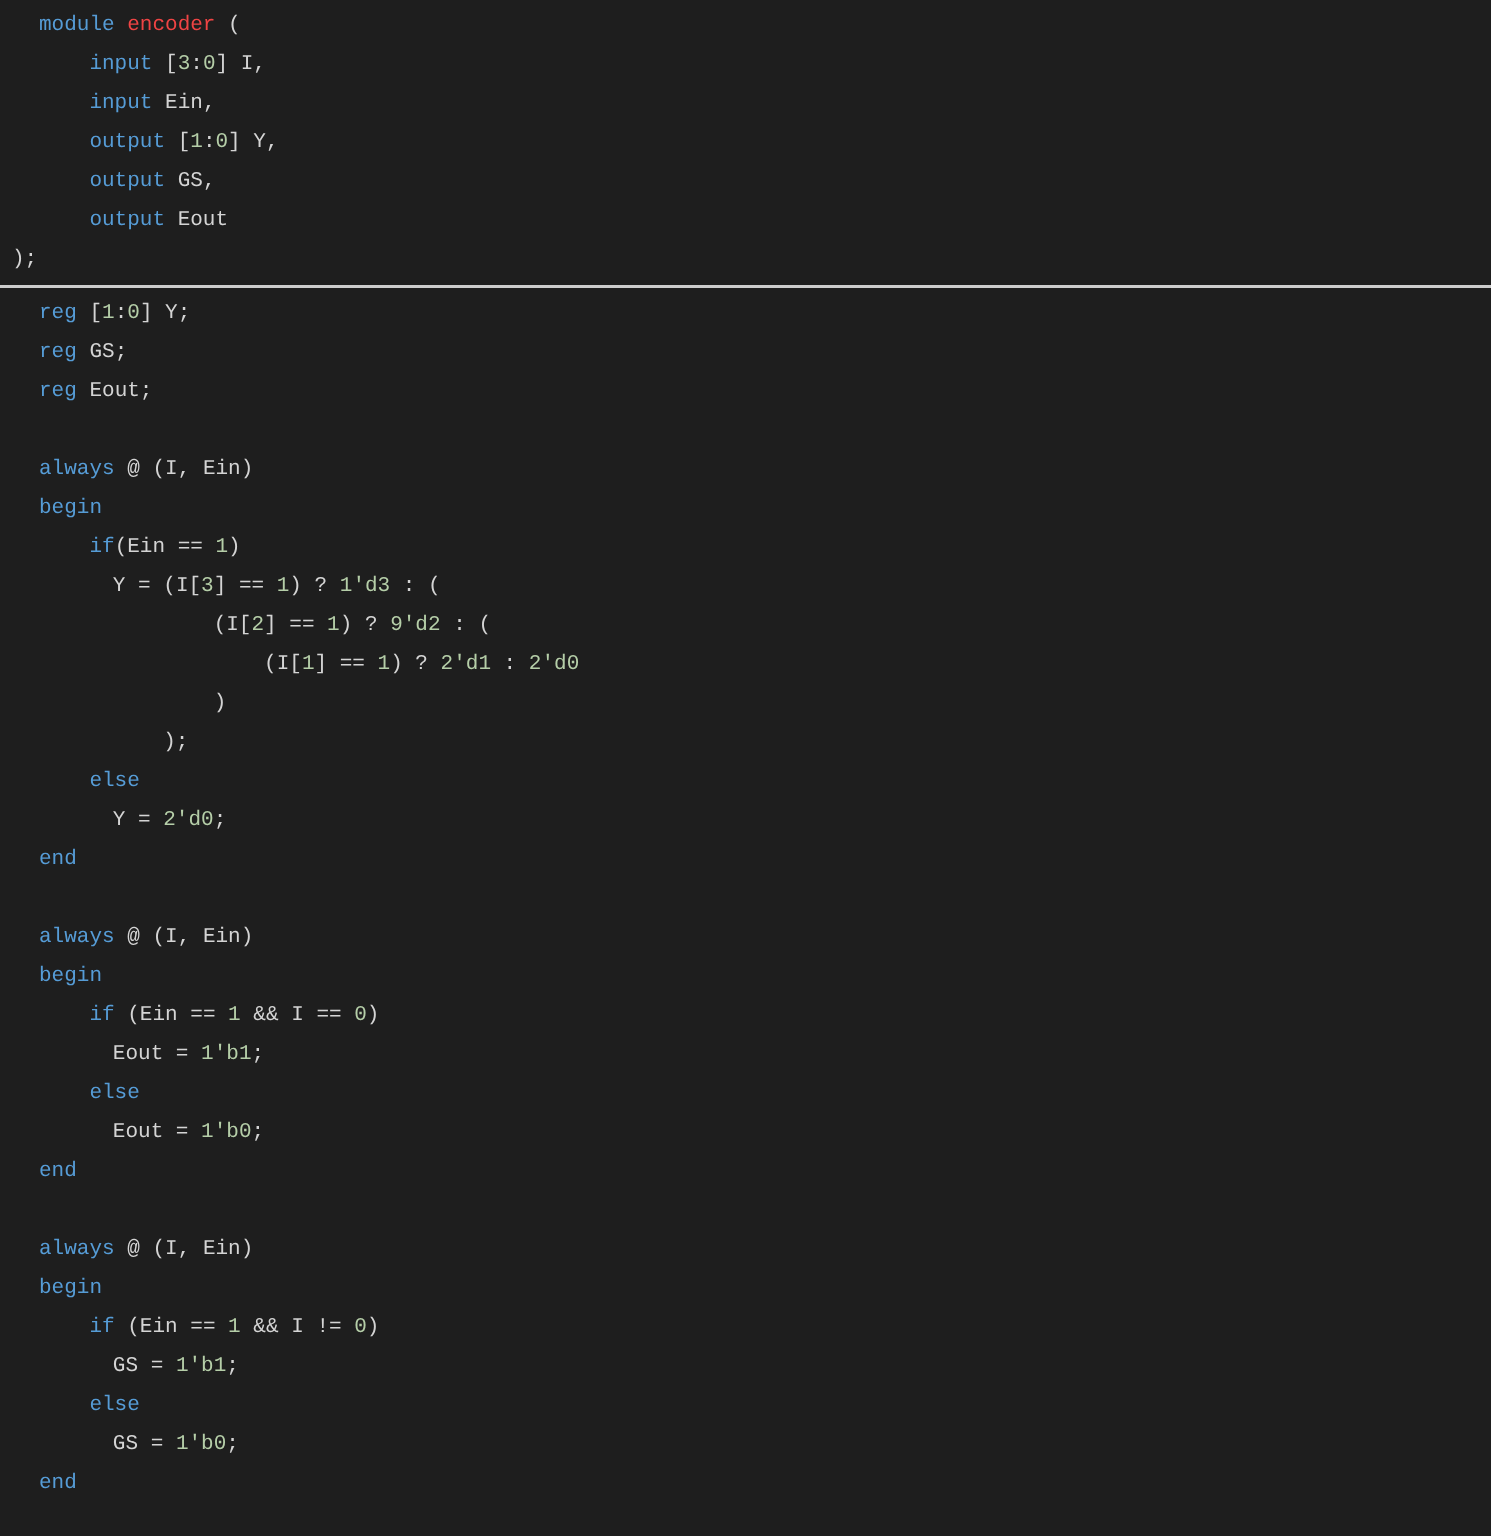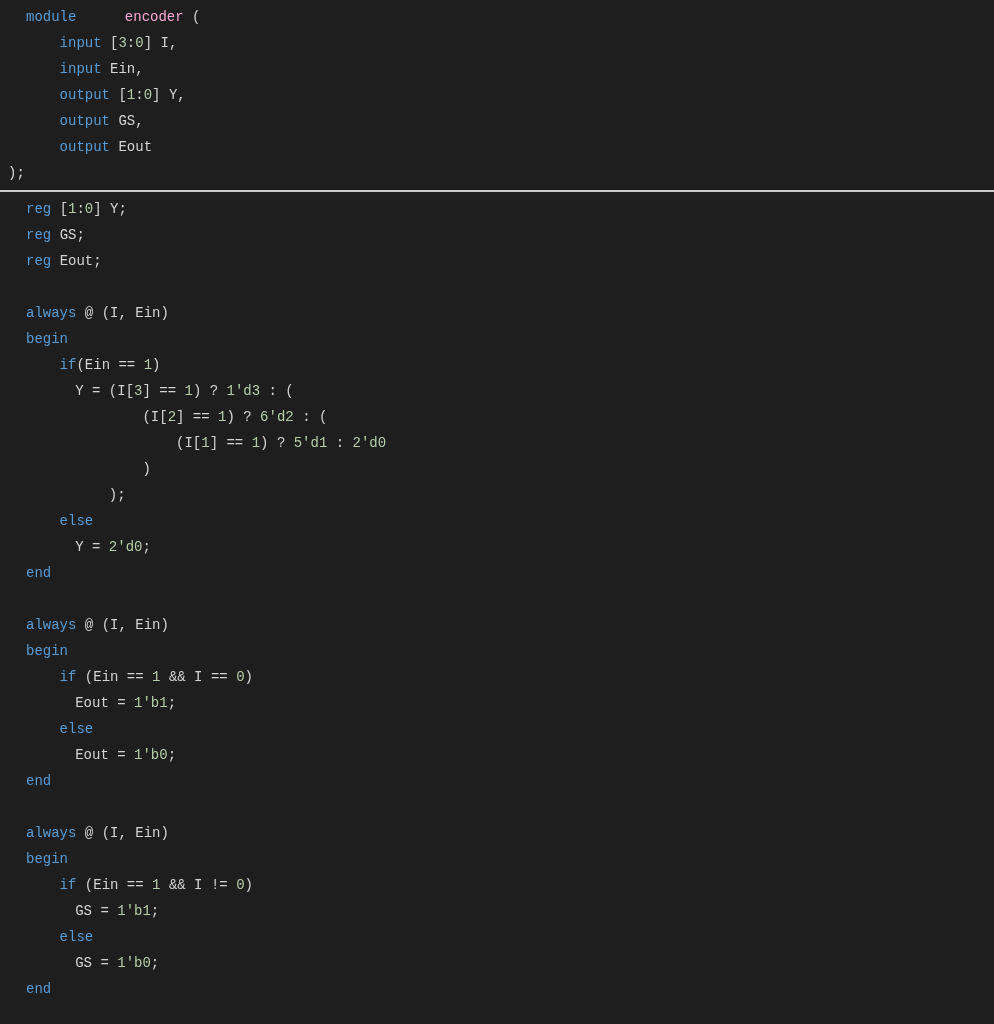--- a/index.html
+++ b/index.html
@@ -21,21 +21,21 @@
   }
   pre {
     font-family: inherit;
     white-space: pre;
   }
   .kw  { color: #569cd6; padding-left: 18px; }
   .id  { color: #d4d4d4; }
   .op  { color: #d4d4d4; }
   .pn  { color: #d4d4d4; }
   .num { color: #b5cea8; }
-  .ent { color: #f9a8d4; margin-left: 40px; }
+  .ent { color: #ef4444; }
 </style>
 </head>
 <body>
 
 <div class="pane">
   <pre id="code-header"><span class="kw">module</span> <span class="ent">encoder</span> <span class="pn">(</span>
     <span class="kw">input</span> <span class="pn">[</span><span class="num">3</span><span class="op">:</span><span class="num">0</span><span class="pn">]</span> <span class="id">I</span><span class="pn">,</span>
     <span class="kw">input</span> <span class="id">Ein</span><span class="pn">,</span>
     <span class="kw">output</span> <span class="pn">[</span><span class="num">1</span><span class="op">:</span><span class="num">0</span><span class="pn">]</span> <span class="id">Y</span><span class="pn">,</span>
     <span class="kw">output</span> <span class="id">GS</span><span class="pn">,</span>
@@ -46,22 +46,22 @@
 <div class="divider"></div>
 <div class="pane">
   <pre id="code-body"><span class="kw">reg</span> <span class="pn">[</span><span class="num">1</span><span class="op">:</span><span class="num">0</span><span class="pn">]</span> <span class="id">Y</span><span class="pn">;</span>
 <span class="kw">reg</span> <span class="id">GS</span><span class="pn">;</span>
 <span class="kw">reg</span> <span class="id">Eout</span><span class="pn">;</span>
 
 <span class="kw">always</span> <span class="op">@</span> <span class="pn">(</span><span class="id">I</span><span class="pn">,</span> <span class="id">Ein</span><span class="pn">)</span>
 <span class="kw">begin</span>
     <span class="kw">if</span><span class="pn">(</span><span class="id">Ein</span> <span class="op">==</span> <span class="num">1</span><span class="pn">)</span>
         <span class="id">Y</span> <span class="op">=</span> <span class="pn">(</span><span class="id">I</span><span class="pn">[</span><span class="num">3</span><span class="pn">]</span> <span class="op">==</span> <span class="num">1</span><span class="pn">)</span> <span class="op">?</span> <span class="num">1'd3</span> <span class="op">:</span> <span class="pn">(</span>
-                <span class="pn">(</span><span class="id">I</span><span class="pn">[</span><span class="num">2</span><span class="pn">]</span> <span class="op">==</span> <span class="num">1</span><span class="pn">)</span> <span class="op">?</span> <span class="num">6'd2</span> <span class="op">:</span> <span class="pn">(</span>
-                    <span class="pn">(</span><span class="id">I</span><span class="pn">[</span><span class="num">1</span><span class="pn">]</span> <span class="op">==</span> <span class="num">1</span><span class="pn">)</span> <span class="op">?</span> <span class="num">5'd1</span> <span class="op">:</span> <span class="num">2'd0</span>
+                <span class="pn">(</span><span class="id">I</span><span class="pn">[</span><span class="num">2</span><span class="pn">]</span> <span class="op">==</span> <span class="num">1</span><span class="pn">)</span> <span class="op">?</span> <span class="num">9'd2</span> <span class="op">:</span> <span class="pn">(</span>
+                    <span class="pn">(</span><span class="id">I</span><span class="pn">[</span><span class="num">1</span><span class="pn">]</span> <span class="op">==</span> <span class="num">1</span><span class="pn">)</span> <span class="op">?</span> <span class="num">2'd1</span> <span class="op">:</span> <span class="num">2'd0</span>
                 <span class="pn">)</span>
             <span class="pn">)</span><span class="pn">;</span>
     <span class="kw">else</span>
         <span class="id">Y</span> <span class="op">=</span> <span class="num">2'd0</span><span class="pn">;</span>
 <span class="kw">end</span>
 
 <span class="kw">always</span> <span class="op">@</span> <span class="pn">(</span><span class="id">I</span><span class="pn">,</span> <span class="id">Ein</span><span class="pn">)</span>
 <span class="kw">begin</span>
     <span class="kw">if</span> <span class="pn">(</span><span class="id">Ein</span> <span class="op">==</span> <span class="num">1</span> <span class="op">&amp;&amp;</span> <span class="id">I</span> <span class="op">==</span> <span class="num">0</span><span class="pn">)</span>
         <span class="id">Eout</span> <span class="op">=</span> <span class="num">1'b1</span><span class="pn">;</span>

